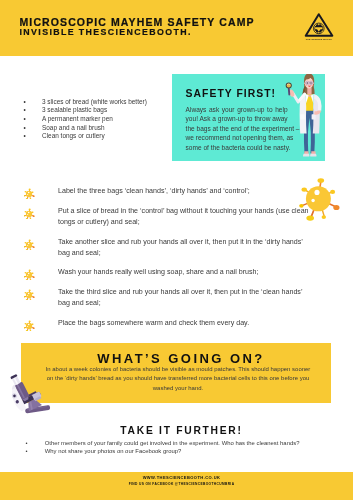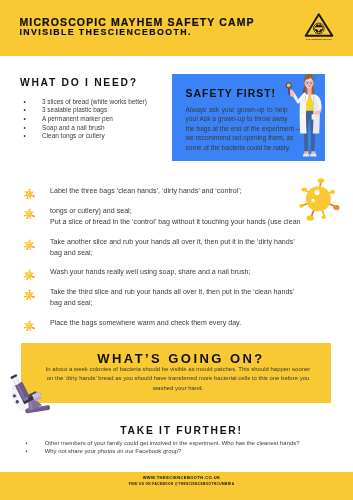--- a/index.html
+++ b/index.html
@@ -7,30 +7,30 @@
   .page{position:absolute;left:0;top:0;width:353px;height:500px;background:#fff;}
   .hdr{position:absolute;left:0;top:0;width:353px;height:56px;background:#F8C933;}
   .hdr-t1{-webkit-text-stroke:0.22px #111;position:absolute;left:19.5px;top:16.5px;font-size:10.5px;font-weight:bold;letter-spacing:1.11px;color:#111;line-height:10px;white-space:nowrap;}
   .hdr-t2{-webkit-text-stroke:0.18px #111;position:absolute;left:19.5px;top:27.3px;font-size:8.8px;font-weight:bold;letter-spacing:1.38px;color:#111;line-height:10px;white-space:nowrap;}
   .logo{position:absolute;left:300px;top:8px;width:44px;height:36px;}
   .h2{font-size:10.3px;font-weight:bold;letter-spacing:1.72px;color:#111;white-space:nowrap;}
   .need-h{position:absolute;left:20px;top:77.2px;}
   .need-list{position:absolute;left:23.4px;top:97.6px;width:160px;font-size:6.45px;color:#3a3a3a;line-height:8.72px;}
   .need-list li{position:relative;padding-left:18.6px;white-space:nowrap;}
   .need-list li:before{content:"\2022";position:absolute;left:0;top:0;}
-  .safety{position:absolute;left:172px;top:74px;width:153px;height:87px;background:#3b82f6;overflow:hidden;}
+  .safety{position:absolute;left:172px;top:74px;width:153px;height:87px;background:#5eead4;overflow:hidden;}
   .safety-h{position:absolute;left:13.6px;top:14.2px;font-size:10.4px;font-weight:bold;letter-spacing:1.02px;color:#111;}
   .safety-b{position:absolute;left:13.6px;top:30.9px;width:102px;font-size:6.55px;color:#3a3a3a;line-height:9.45px;}
   .jline{text-align:justify;text-align-last:justify;white-space:nowrap;}
   .jline.last{text-align-last:left;}
   .sci{position:absolute;left:103px;top:-4px;width:60px;height:92px;}
   .how-h{position:absolute;left:19.2px;top:170.3px;}
   .steps{position:absolute;left:22px;top:186.3px;width:285px;}
   .step{position:relative;margin-bottom:8.7px;}
-  .step .txt{position:relative;display:block;margin-left:28px;width:258px;font-size:7.1px;color:#3a3a3a;line-height:11.0px;}
+  .step .txt{position:relative;display:block;margin-left:36px;width:258px;font-size:7.1px;color:#3a3a3a;line-height:11.0px;}
   .step .gico{position:absolute;left:0.1px;top:0.1px;width:13px;height:13px;}
   .bigvirus{position:absolute;left:298px;top:172px;width:50px;height:52px;}
   .wgo{position:absolute;left:21px;top:343px;width:310px;height:60px;background:#F8C933;}
   .wgo-h{position:absolute;left:5px;top:8.2px;width:310px;text-align:center;font-size:13px;font-weight:bold;letter-spacing:2.45px;color:#111;}
   .wgo-b{position:absolute;left:2px;top:22.4px;width:310px;font-size:5.98px;color:#3a3a3a;line-height:9.1px;text-align:center;}
   .micro{position:absolute;left:1px;top:364px;width:62px;height:62px;}
   .tif-h{position:absolute;left:5px;top:424.5px;width:353px;text-align:center;}
   .tif-list{position:absolute;left:25.6px;top:439.2px;width:310px;font-size:5.92px;color:#3a3a3a;line-height:8.2px;}
   .tif-list li{position:relative;padding-left:19.1px;white-space:nowrap;}
   .tif-list li:before{content:"\2022";position:absolute;left:0;top:0;}
@@ -60,21 +60,20 @@
       <circle cx="18.8" cy="16.6" r="0.75" fill="#F8C933"></circle>
       <circle cx="15.5" cy="17.4" r="0.55" fill="#F8C933"></circle>
       <circle cx="22.1" cy="17.4" r="0.55" fill="#F8C933"></circle>
       <circle cx="15.5" cy="23.4" r="0.55" fill="#F8C933"></circle>
       <circle cx="22.1" cy="23.4" r="0.55" fill="#F8C933"></circle>
       <circle cx="18.8" cy="24.4" r="0.6" fill="#F8C933"></circle>
     </g>
     <text x="18.85" y="32.4" font-size="2.2" font-weight="bold" letter-spacing="0.18" text-anchor="middle" fill="#18181f" font-family="Liberation Sans, sans-serif">THE SCIENCE BOOTH</text>
     </svg>
 
-  <div class="h2 need-h">WHAT DO I NEED?</div>
   <ul class="need-list">
       <li>3 slices of bread (white works better)</li>
       <li>3 sealable plastic bags</li>
       <li>A permanent marker pen</li>
       <li>Soap and a nail brush</li>
       <li>Clean tongs or cutlery</li>
     </ul>
 
   <div class="safety">
     <div class="safety-h">SAFETY FIRST!</div>
@@ -195,22 +194,22 @@
   <ellipse cx="34.6" cy="19.9" rx="3.2" ry="2.9" fill="#FBC81F"></ellipse>
   <ellipse cx="38.4" cy="35.5" rx="4.0" ry="3.5" fill="#F0882A"></ellipse>
   <ellipse cx="12.2" cy="46.1" rx="4.8" ry="3.7" fill="#F5CE17"></ellipse>
   <ellipse cx="25.8" cy="45.1" rx="3.0" ry="2.7" fill="#FBC81F"></ellipse>
   <circle cx="20.4" cy="26.8" r="12.5" fill="#FAC735"></circle>
   <circle cx="19.0" cy="20.4" r="2.9" fill="#FFFFFF"></circle>
   <circle cx="15.1" cy="28.5" r="2.0" fill="#FFFFFF"></circle>
 </g>
         </svg>
         <span class="txt">
+          <span style="display: block; white-space: nowrap;">Put a slice of bread in the ‘control’ bag without it touching your hands (use clean</span>
           <span style="display: block; white-space: nowrap;">tongs or cutlery) and seal;</span>
-          <span style="display: block; white-space: nowrap;">Put a slice of bread in the ‘control’ bag without it touching your hands (use clean</span>
         </span>
       </div>
       <div class="step">
         <svg class="gico" viewBox="0 0 12 12">
           <g transform="translate(6.5,7.4) scale(0.235) translate(-20.4,-26.8)">
   <g>
     <path d="M20.4 24.6 L22.8 10.0" stroke="#F2892A" stroke-width="3.2" stroke-linecap="round" fill="none"></path>
     <path d="M19.0 25.4 L7.0 17.8" stroke="#F2B22A" stroke-width="3.0" stroke-linecap="round" fill="none"></path>
     <path d="M19.0 27.6 L4.0 33.6" stroke="#E2712A" stroke-width="3.0" stroke-linecap="round" fill="none"></path>
     <path d="M21.6 25.0 L35.0 19.6" stroke="#F0B22A" stroke-width="3.0" stroke-linecap="round" fill="none"></path>

